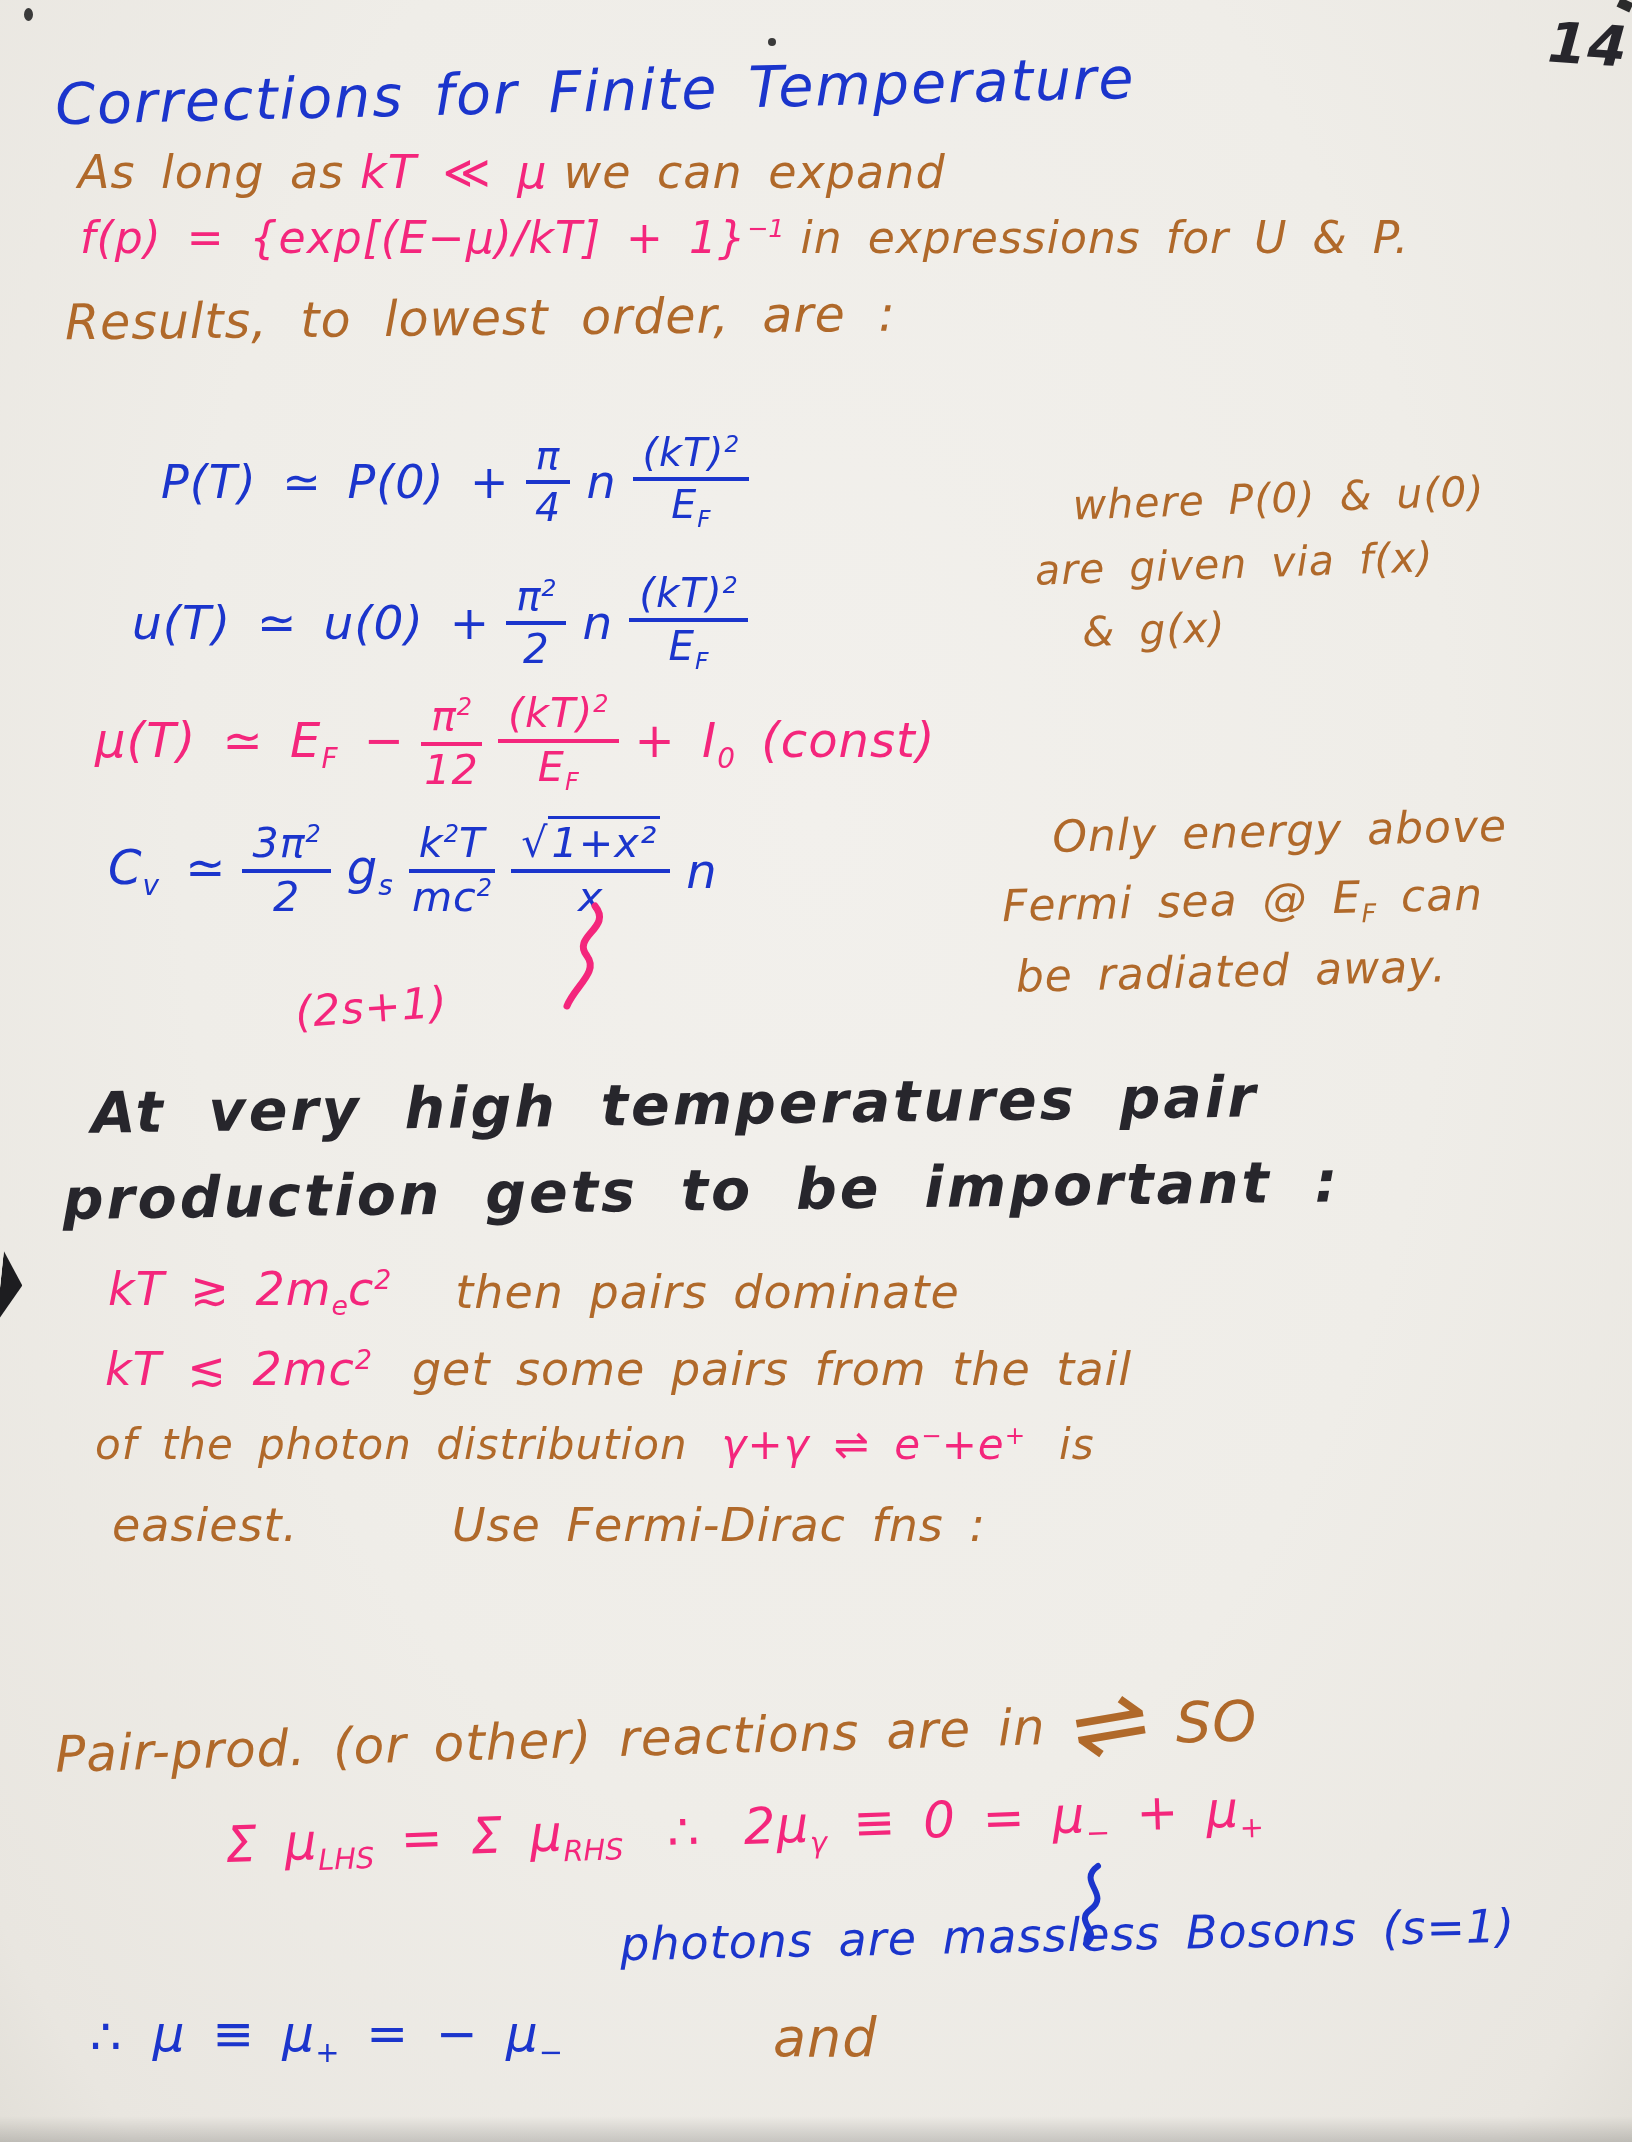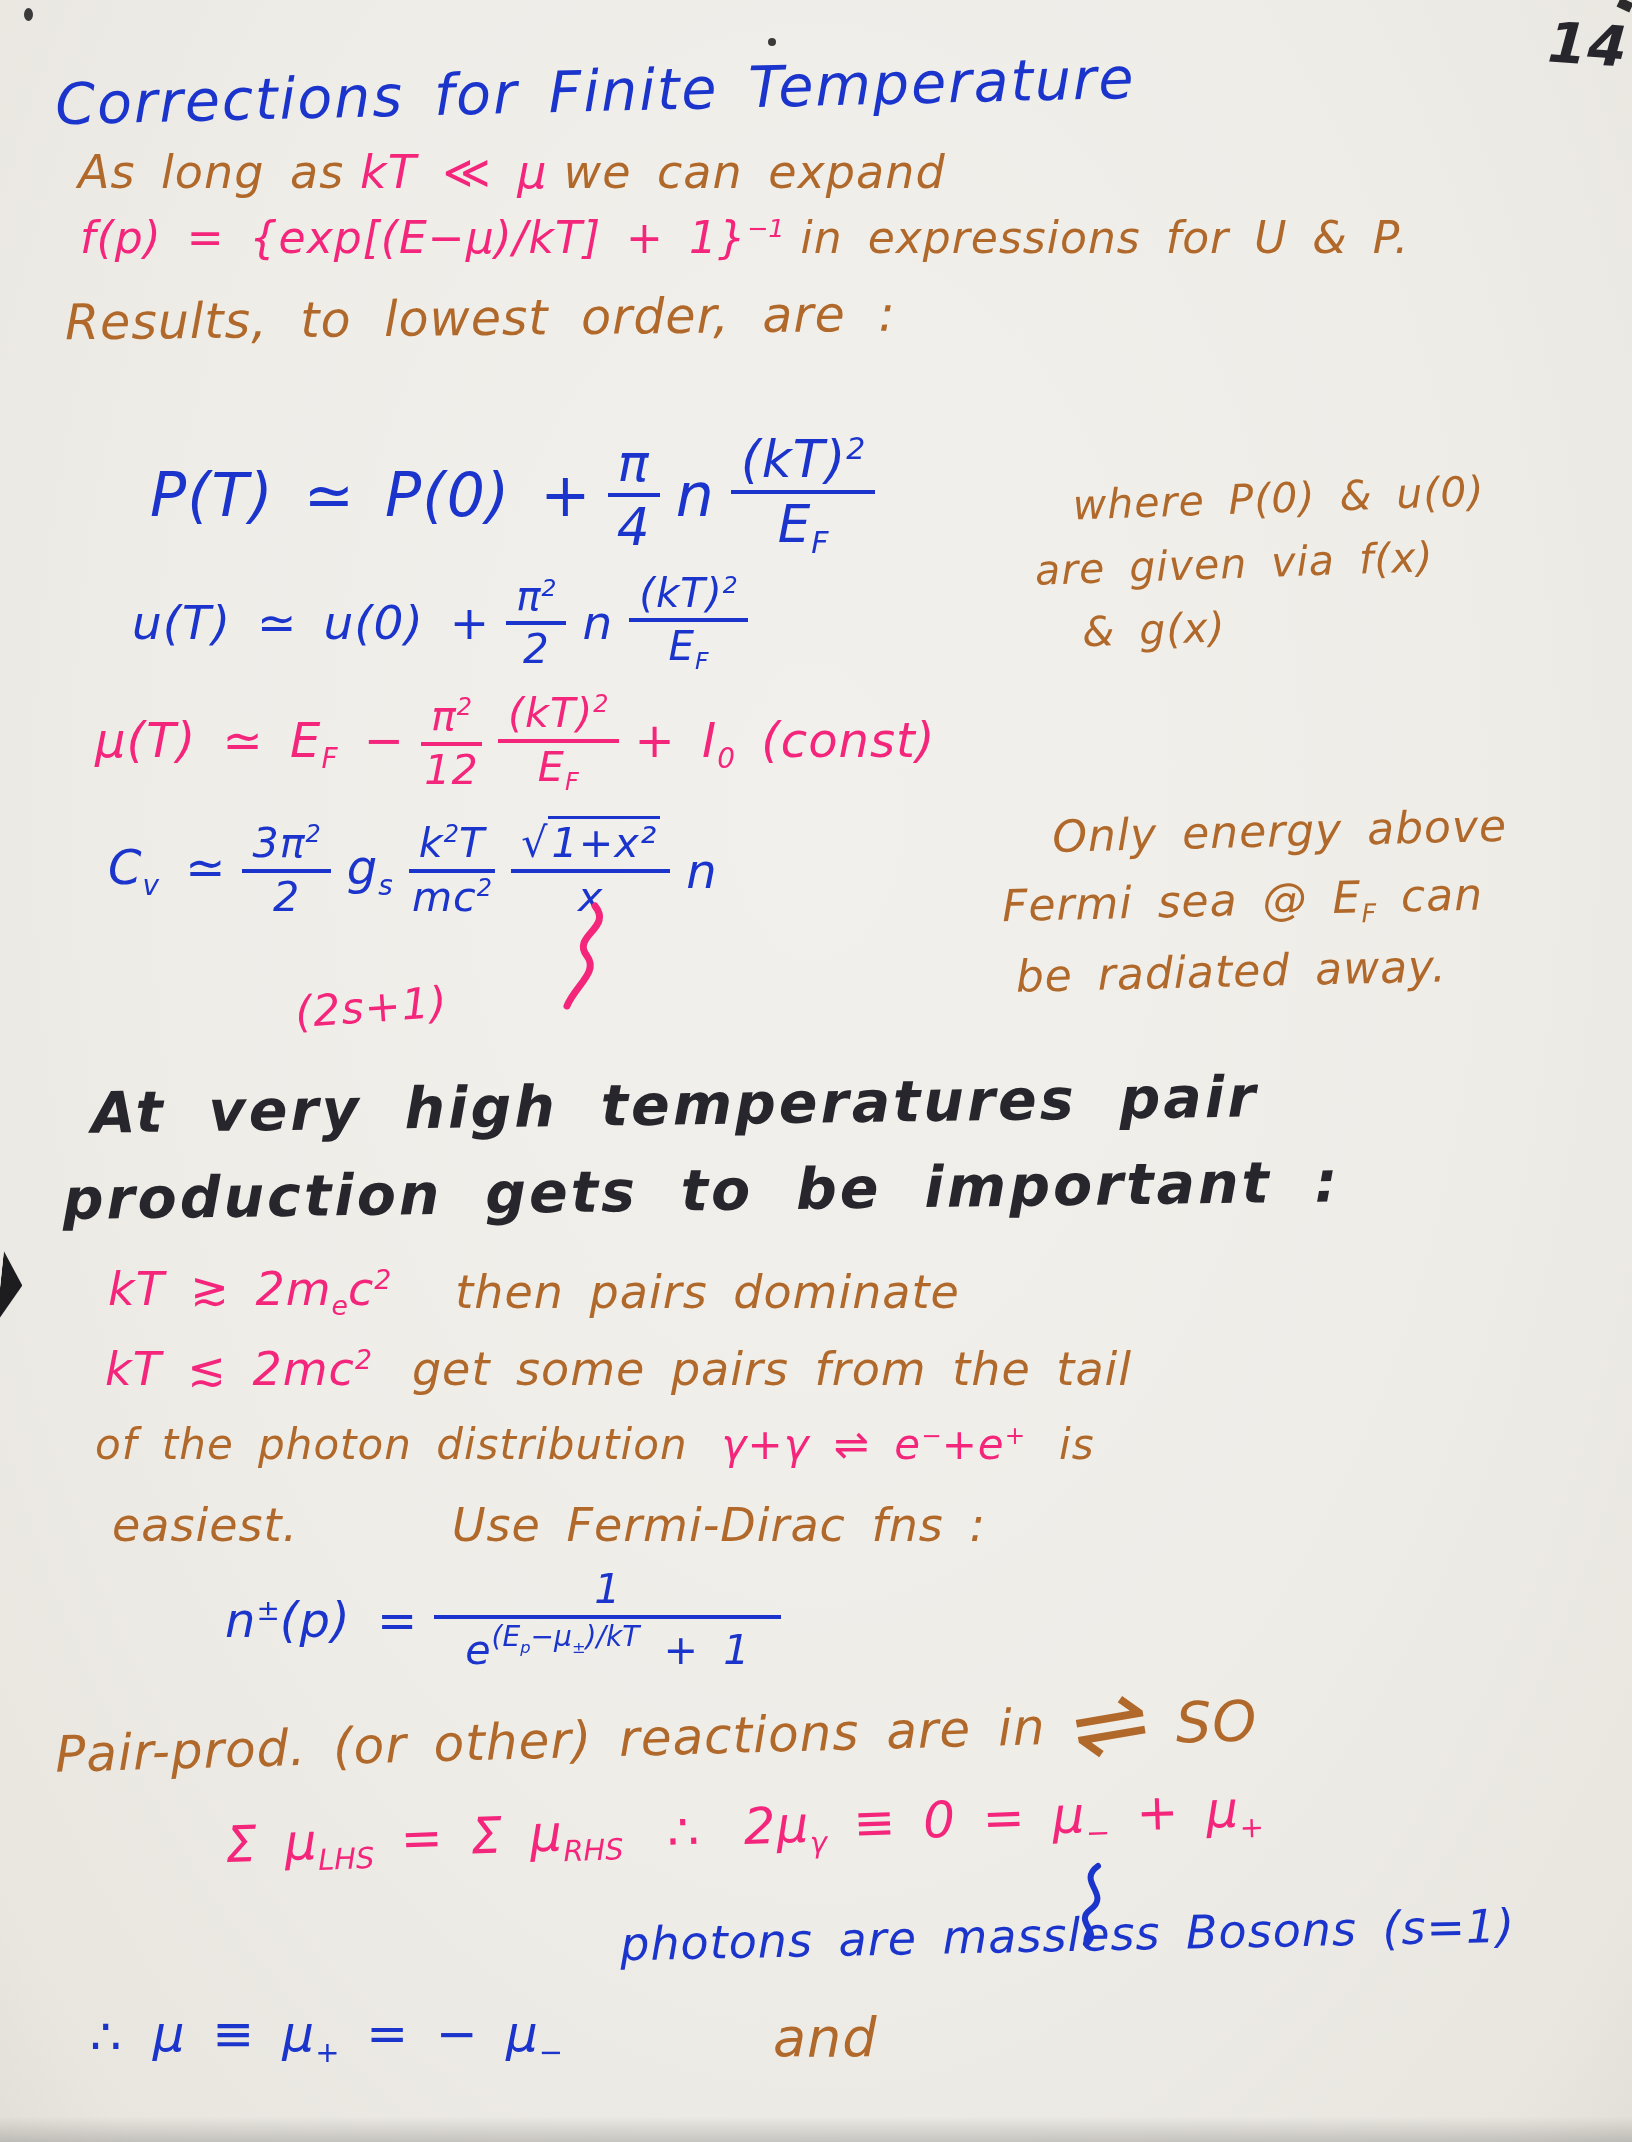--- a/index.html
+++ b/index.html
@@ -49,21 +49,21 @@
     <span class="brown">we can expand</span>
   </div>
 
   <div class="line eq" style="left:80px;top:212px;font-size:44px;">
     <span class="pink">f(p) = {exp[(E−μ)/kT] + 1}<sup>−1</sup></span>
     <span class="brown">in expressions for U &amp; P.</span>
   </div>
 
   <div class="line brown" style="left:65px;top:290px;font-size:49px;word-spacing:16px;transform:rotate(-0.6deg);">Results, to lowest order, are :</div>
 
-  <div class="line eq blue" style="left:150px;top:432px;font-size:60px;">
+  <div class="line eq blue" style="left:161px;top:432px;font-size:46px;">
     <span>P(T) ≃ P(0) +</span>
     <span class="frac">
       <span class="num">π</span>
       <span class="den">4</span>
     </span>
     <span>n</span>
     <span class="frac">
       <span class="num">(kT)<sup>2</sup></span>
       <span class="den">E<sub>F</sub></span>
     </span>
@@ -146,27 +146,20 @@
   </div>
 
   <div class="line eq" style="left:95px;top:1420px;font-size:42px;gap:34px;">
     <span class="brown">of the photon distribution</span>
     <span class="pink">γ+γ ⇌ e<sup>−</sup>+e<sup>+</sup></span>
     <span class="brown">is</span>
   </div>
 
   <div class="line brown keep-space" style="left:112px;top:1498px;font-size:46px;">easiest.      Use Fermi-Dirac fns :</div>
 
-  <div class="line eq blue" style="left:225px;top:1568px;font-size:48px;">
-    <span>n<sup>±</sup>(p) =</span>
-    <span class="frac">
-      <span class="num" style="padding:0 160px 3px;">1</span>
-      <span class="den"><span>e</span><sup class="bigexp">(E<sub>p</sub>−μ<sub>±</sub>)/kT</sup><span class="keep-space"> + 1</span></span>
-    </span>
-  </div>
 
   <div class="line eq brown" style="left:55px;top:1705px;font-size:50px;gap:26px;transform:rotate(-1.6deg);">
     <span>Pair-prod. (or other) reactions are in</span>
     <span class="bigarrow">⇌</span>
     <span style="font-size:56px;">SO</span>
   </div>
 
   <div class="line eq pink" style="left:225px;top:1798px;font-size:50px;gap:44px;transform:rotate(-2deg);">
     <span>Σ μ<sub>LHS</sub> = Σ μ<sub>RHS</sub></span>
     <span>∴</span>

